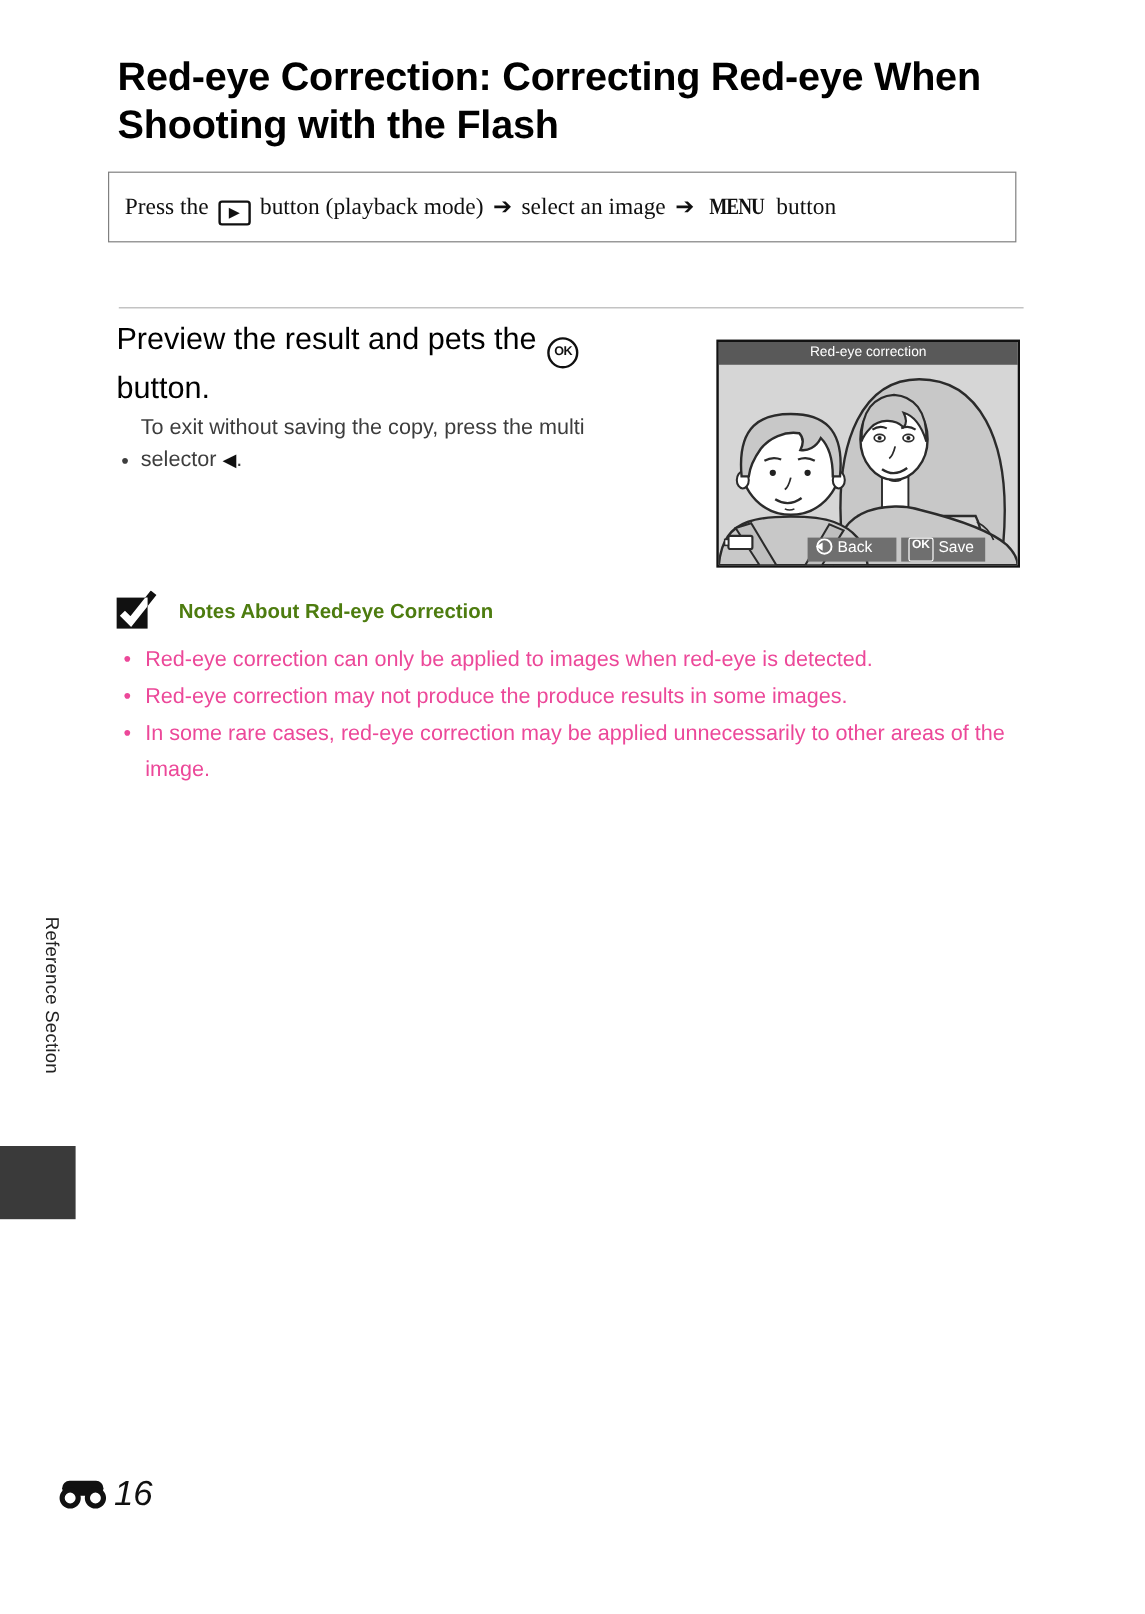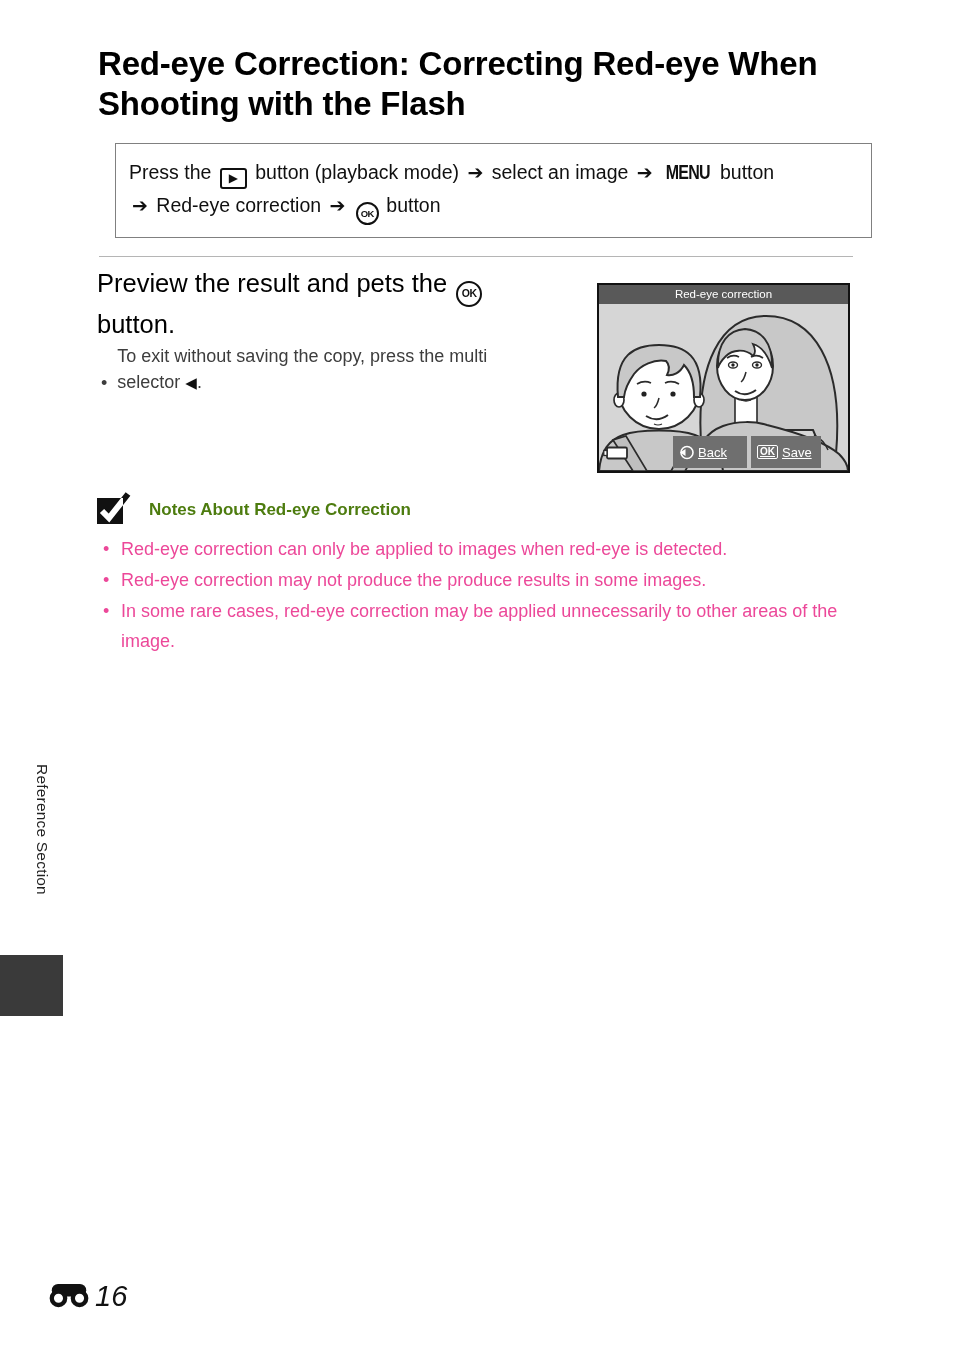--- a/index.html
+++ b/index.html
@@ -10,23 +10,23 @@
 
   
   .doc-title {
     position:absolute; left:98px; top:44px; width:748px;
     font-size:33px; font-weight:bold; line-height:40px; color:#000;
     letter-spacing:-0.2px;
   }
 
   
   .proc-box {
-    position:absolute; left:115px; top:143px; width:757px; box-sizing:border-box;
+    position:absolute; left:90px; top:143px; width:757px; box-sizing:border-box;
     border:1px solid #808080; padding:12px 10px 12px 13px;
-    font-size:19.5px; color:#101010; background:#fff;
+    font-size:19.5px; color:#101010; background:#fff;font-family:Liberation Serif, serif;
   }
   .proc-line { line-height:33px; white-space:nowrap; }
   .arrow-icon { color:#101010; margin:0 3px; font-size:19px; }
   .arrow-icon::before { content:"➔"; }
   .pb-icon {
     display:inline-flex; align-items:center; justify-content:center;
     width:27px; height:21px; border:2px solid #101010; border-radius:3px;
     vertical-align:-3px; margin:0 3px; box-sizing:border-box;
   }
   .pb-icon::before { content:"▶"; font-size:12px; line-height:1; }
@@ -60,24 +60,23 @@
     position:absolute; left:597px; top:283px; width:253px; height:190px;
     border:2px solid #121212; box-sizing:border-box; background:#d6d6d6;
   }
   .screen-titlebar {
     position:absolute; left:0; top:0; width:100%; height:19px;
     background:#595959; color:#fff; font-size:11.5px; line-height:19px; text-align:center;
   }
   .screen-art { position:absolute; left:0; top:19px; }
   .battery-wrap { position:absolute; left:4px; bottom:6px; }
   .screen-btn {
-    position:absolute; bottom:3px; height:32px; background:#6f6f6f; color:#fff;
-    display:flex; align-items:center; gap:4px; font-size:13px; padding:0 6px;
+    position:absolute; bottom:3px; height:20px; background:#6f6f6f; color:#fff;
+    display:flex; gap:4px; font-size:13px; padding:0 6px;
     box-sizing:border-box;
-    text-decoration:underline;
   }
   .btn-back { left:74px; width:74px; }
   .btn-save { left:152px; width:70px; }
   .ok-badge {
     border:1.5px solid #fff; border-radius:2px; font-size:10px; font-weight:700;
     padding:0 2px; line-height:12px; color:#fff;
   }
 
   
   .note-icon { position:absolute; left:97px; top:492px; width:34px; height:32px; }
@@ -90,46 +89,39 @@
   .notes-list li { position:relative; padding-left:20px; margin:0 0 1px 0; }
   .notes-list li::before { content:"•"; position:absolute; left:2px; }
 
   
   .sidebar-label {
     position:absolute; left:51px; top:764px; transform:rotate(90deg);
     transform-origin:top left; white-space:nowrap;
     font-size:15.5px; color:#222; letter-spacing:0.2px;
   }
   .side-tab { position:absolute; left:0; top:955px; width:63px; height:61px; background:#3a3a3a; }
-  .footer { position:absolute; left:47px; top:1281px; display:flex; align-items:center; gap:4px; }
+  .footer { position:absolute; left:47px; top:1231px; display:flex; align-items:flex-start; gap:4px; }
   .page-num { font-size:29px; font-style:italic; color:#111; line-height:1; padding-bottom:1px; }
 </style>
 </head>
 <body>
 
 <div class="page">
 
   <h1 class="doc-title" style="margin:0">Red-eye Correction: Correcting Red-eye When Shooting with the Flash</h1>
 
   <div class="proc-box">
     <div class="proc-line">
       <span>Press the</span>
       <span class="pb-icon"></span>
       <span>button (playback mode)</span>
       <span class="arrow-icon"></span>
       <span>select an image</span>
       <span class="arrow-icon"></span>
       <span class="menu-label">MENU</span>
-      <span>button</span>
-    </div>
-    <div class="proc-line">
-      <span class="arrow-icon"></span>
-      <span>Red-eye correction</span>
-      <span class="arrow-icon"></span>
-      <span class="ok-circle">OK</span>
       <span>button</span>
     </div>
   </div>
 
   <div class="divider"></div>
 
   <div class="step-heading">
     <span>Preview the result and pets the</span>
     <span class="ok-circle">OK</span>
     <span>button.</span>

